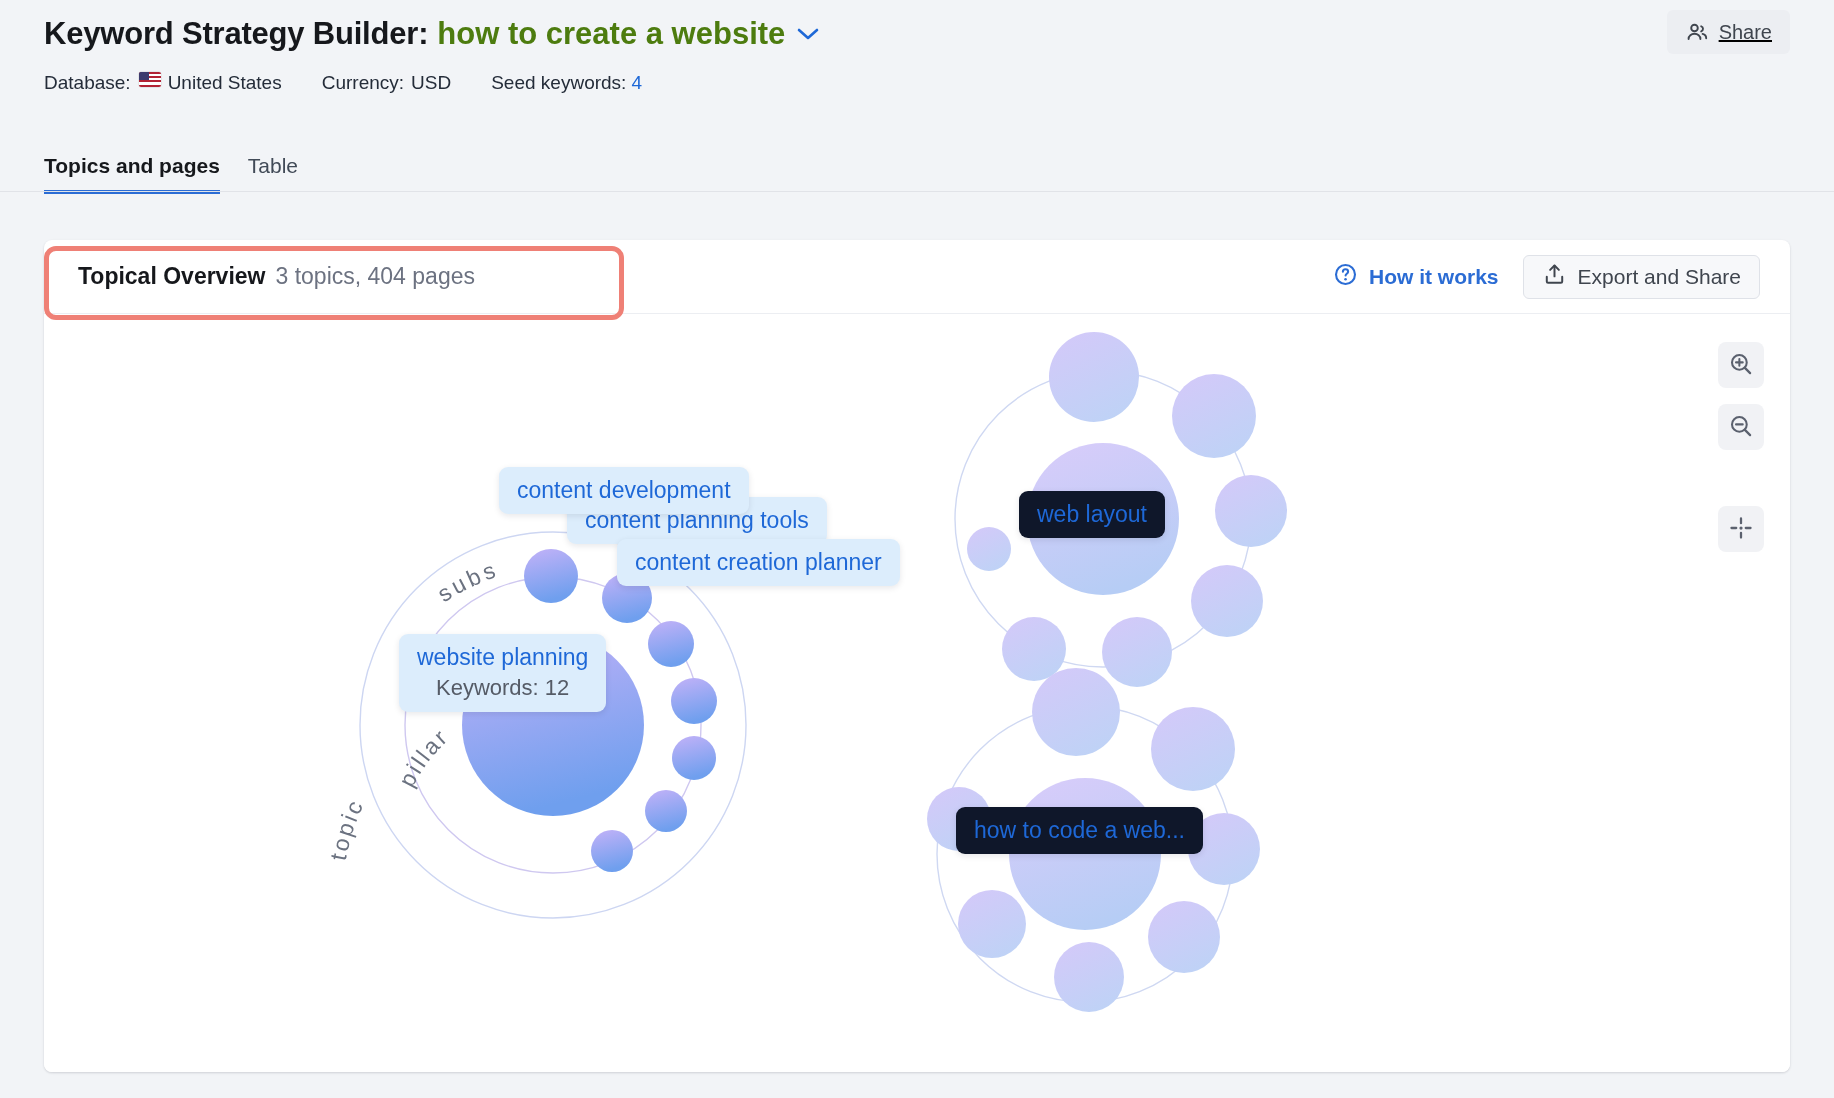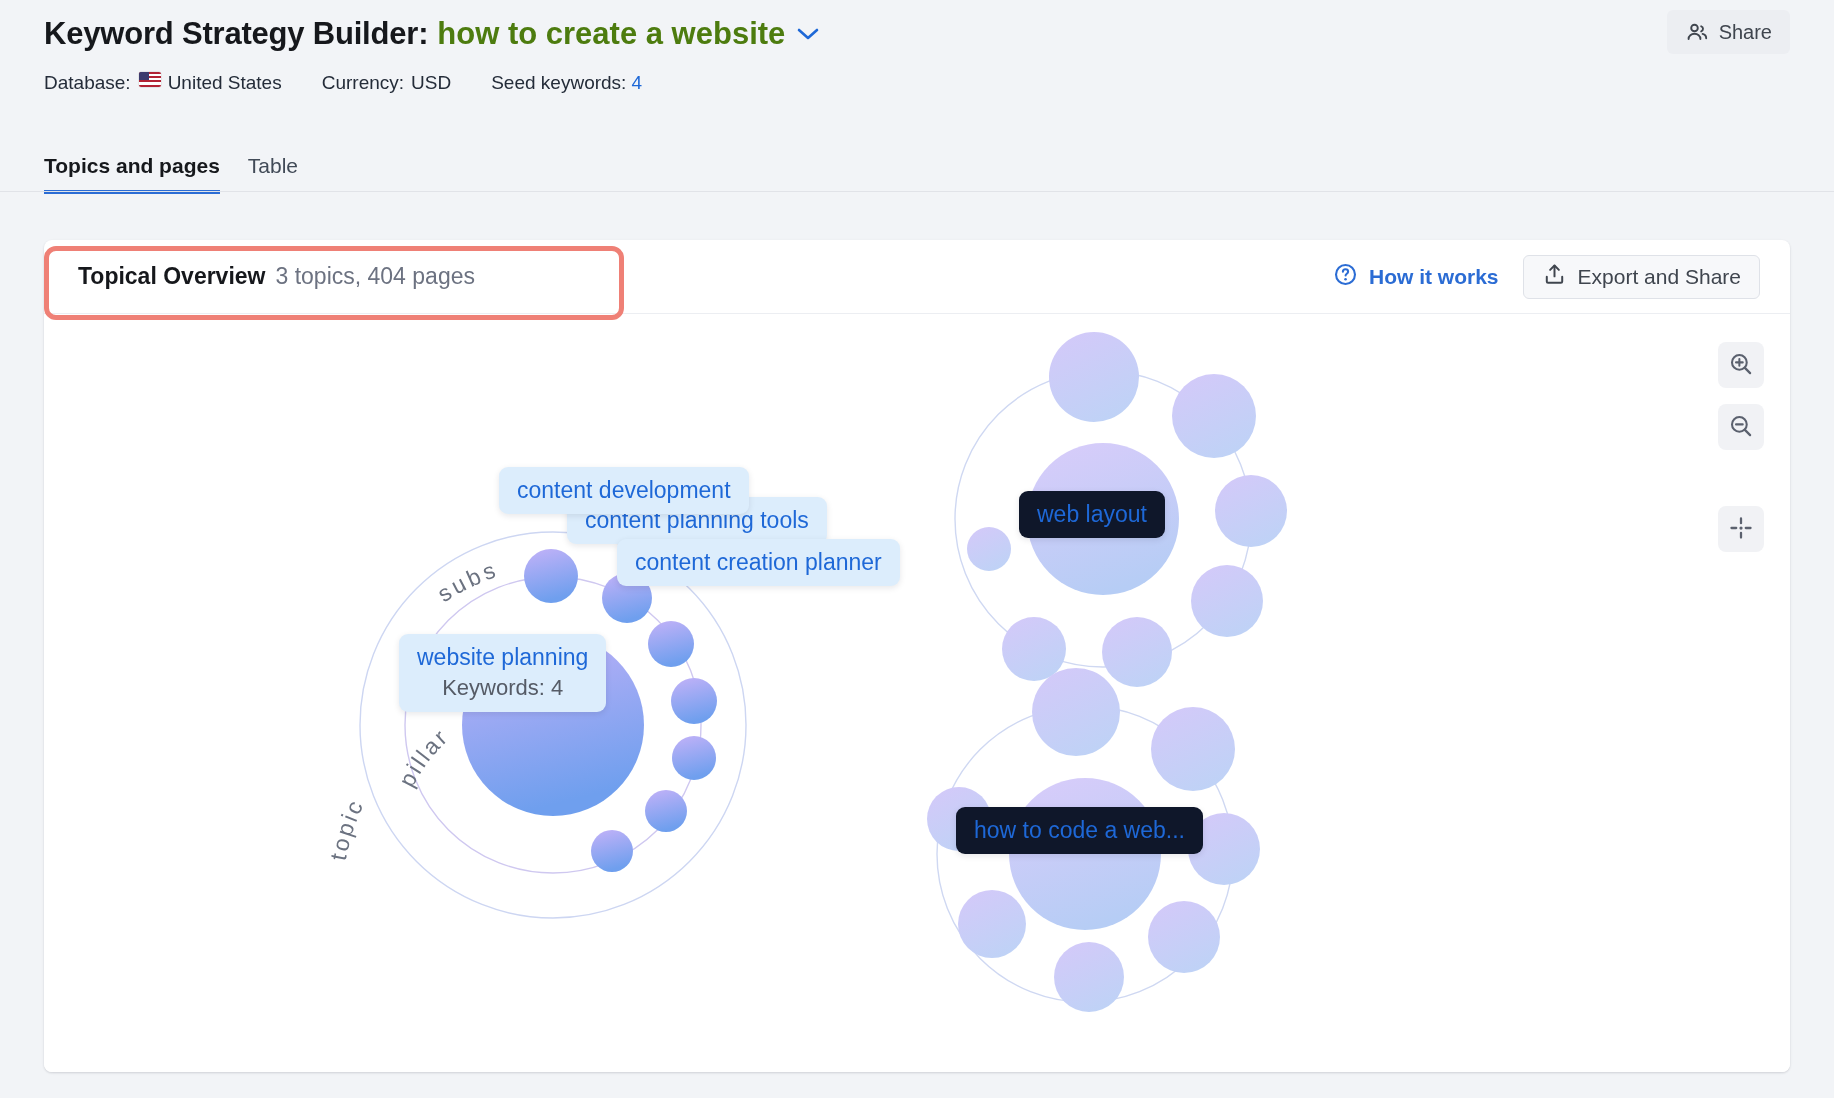--- a/index.html
+++ b/index.html
@@ -80,20 +80,21 @@
   }
   .meta-link { color: #1e68d7; cursor: pointer; margin-left: 5px; }
 
   .topbar-actions {
     position: absolute;
     right: 44px;
     top: 10px;
     display: flex;
     align-items: flex-end;
     gap: 14px;
+    text-decoration: underline;
   }
   .btn {
     display: inline-flex;
     align-items: center;
     gap: 10px;
     height: 44px;
     padding: 0 18px;
     border-radius: 6px;
     border: none;
     background: #eceef2;
@@ -484,21 +485,21 @@
     <div class="tip" style="left:523px; top:183px; z-index:9;">
       <span>content planning tools</span>
     </div>
 
     <div class="tip" style="left:573px; top:225px; z-index:11;">
       <span>content creation planner</span>
     </div>
 
     <div class="tip" style="left:355px; top:320px; text-align:center; z-index:12;">
       <span>website planning</span>
-      <span class="sub">Keywords: 4</span>
+      <span class="sub">Keywords: 12</span>
     </div>
 
     <div class="tip pale" style="left:975px; top:177px;">
       <span>web layout</span>
     </div>
 
     <div class="tip pale" style="left:912px; top:493px;">
       <span>how to code a web...</span>
     </div>
 

